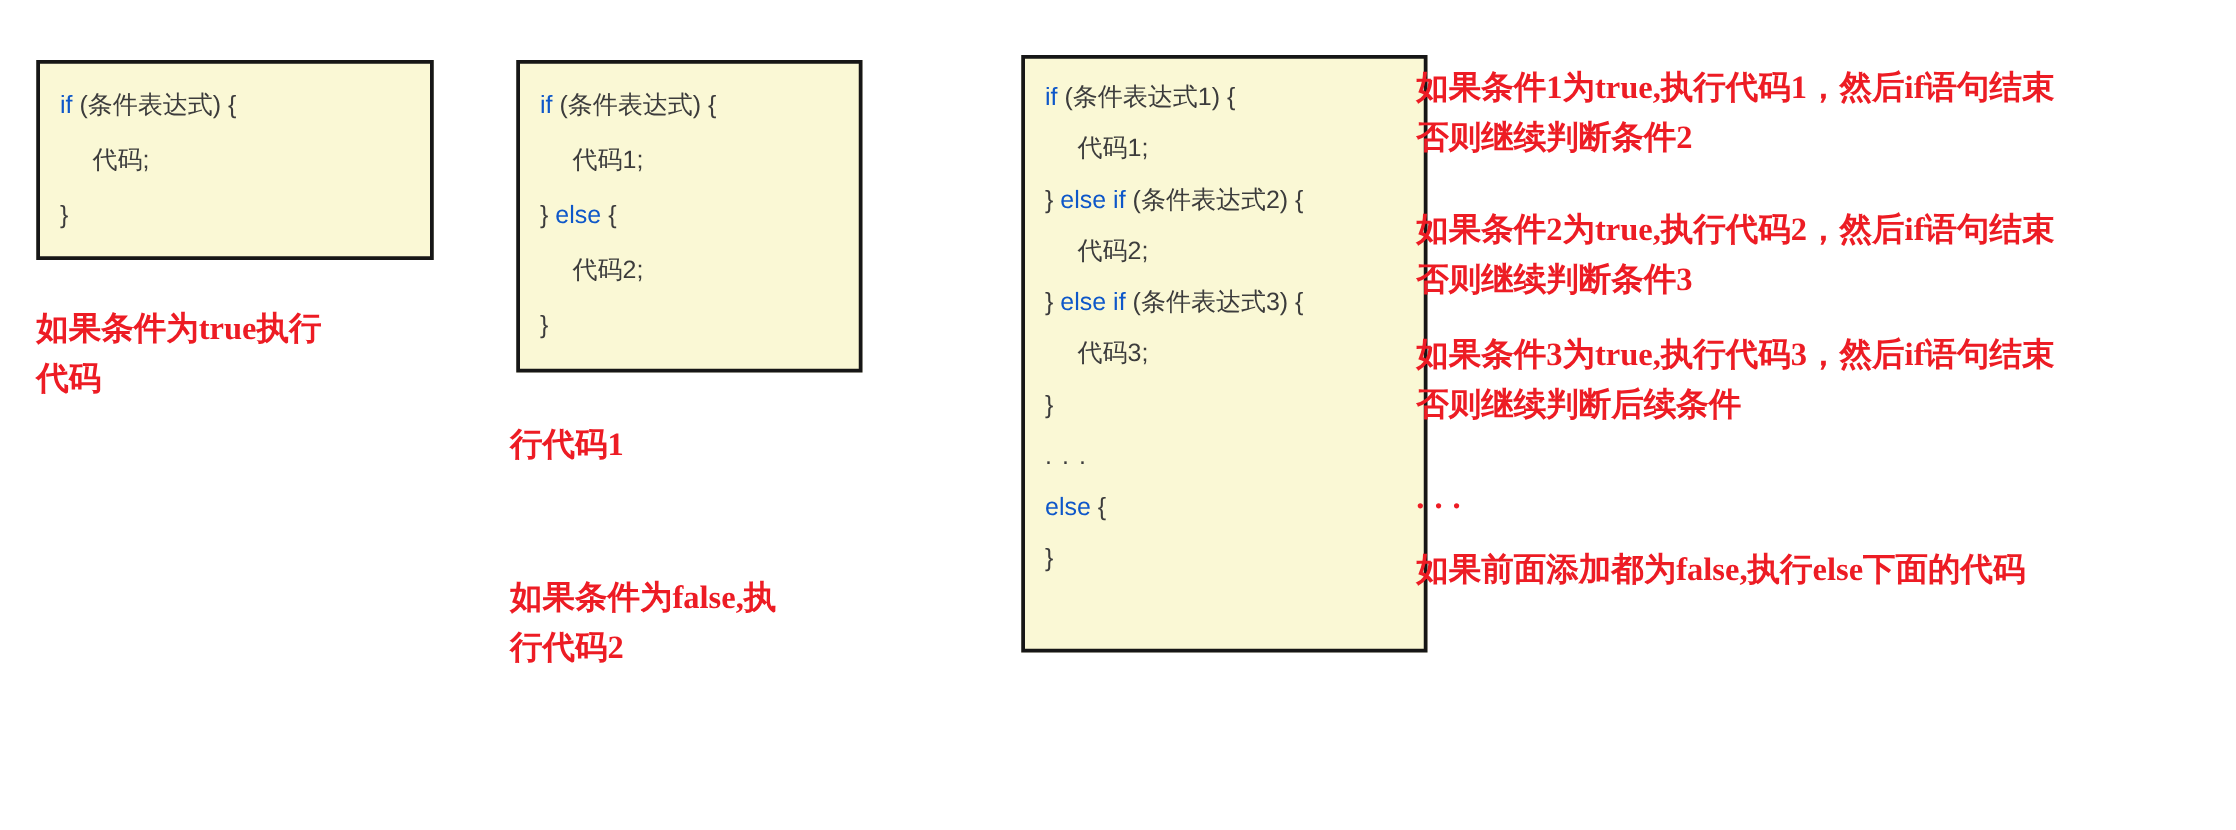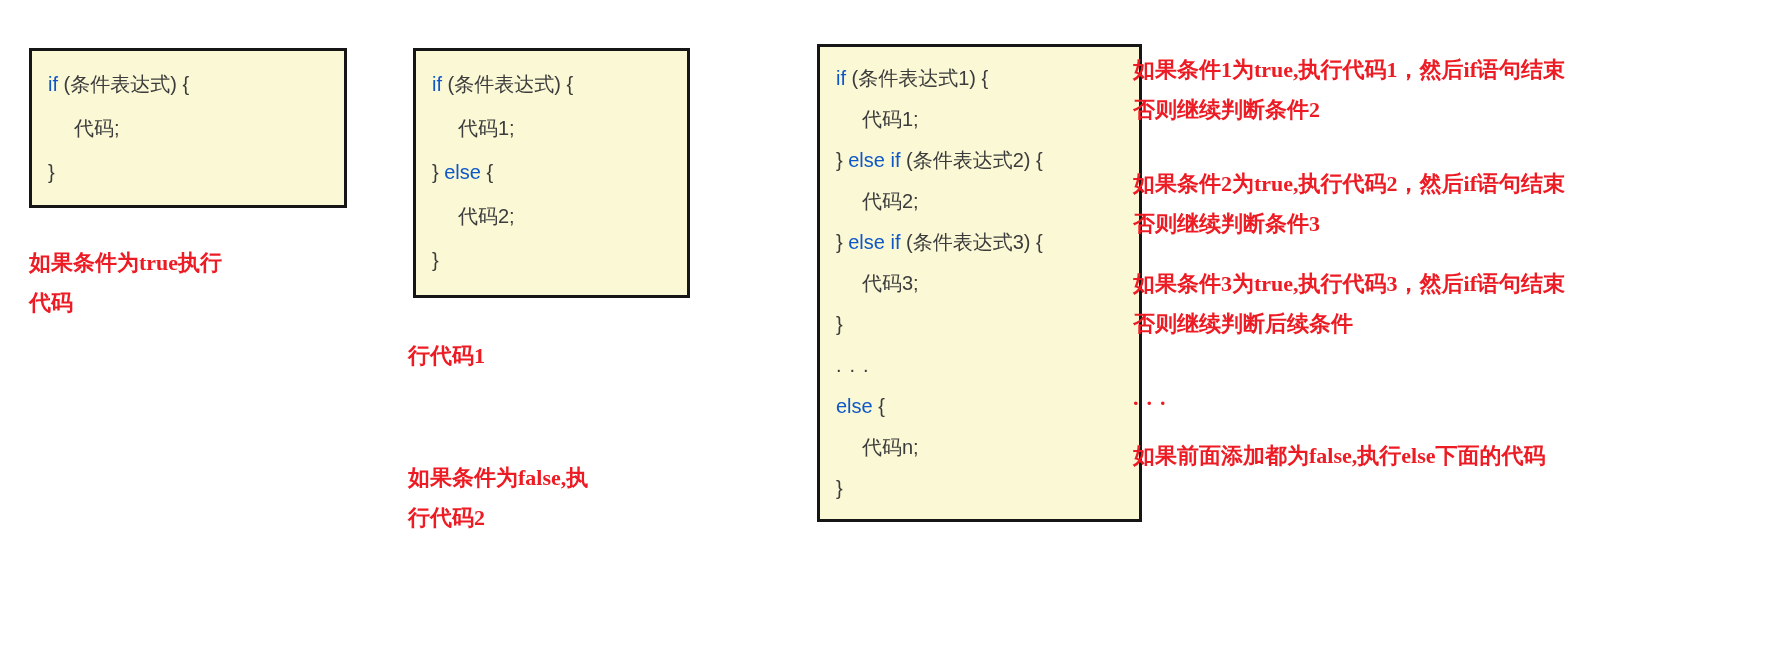--- a/index.html
+++ b/index.html
@@ -27,21 +27,21 @@
     color:var(--code-color,#3C3C3C);
     white-space:pre;
   }
   .code-line.indent{padding-left:26px;}
   .kw{color:var(--kw-color,#0E57C9);}
   .annotation{
     position:absolute;
     color:var(--ann-color,#ED1C24);
     font-family:"Liberation Serif","DejaVu Serif",serif;
     font-weight:600;
-    font-size:22px;
+    font-size:26px;
     line-height:40px;
     white-space:pre;
   }
   .annotation-line{min-height:40px;}
   .dots{letter-spacing:8px;}
 </style>
 </head>
 <body>
 
 <div id="canvas" style="--box-bg: #FAF8D5; --box-border: #161616; --kw-color: #0E57C9; --code-color: #3C3C3C; --ann-color: #ED1C24; background: rgb(255, 255, 255);">
@@ -60,21 +60,20 @@
     <div class="code-box" style="left: 787px; top: 44px; width: 325px; height: 478px; margin-left: 30px; --lh: 41px;">
       <div class="code-line"><span class="kw">if</span><span class="plain"> (条件表达式1) {</span></div>
       <div class="code-line indent"><span class="plain">代码1;</span></div>
       <div class="code-line"><span class="plain">} </span><span class="kw">else if</span><span class="plain"> (条件表达式2) {</span></div>
       <div class="code-line indent"><span class="plain">代码2;</span></div>
       <div class="code-line"><span class="plain">} </span><span class="kw">else if</span><span class="plain"> (条件表达式3) {</span></div>
       <div class="code-line indent"><span class="plain">代码3;</span></div>
       <div class="code-line"><span class="plain">}</span></div>
       <div class="code-line"><span class="plain dots">...</span></div>
       <div class="code-line"><span class="kw">else</span><span class="plain"> {</span></div>
-      <div class="code-line indent"><span class="plain">代码n;</span></div>
       <div class="code-line"><span class="plain">}</span></div>
     </div>
     <div class="annotation" style="left: 29px; top: 243px;"><div class="annotation-line">如果条件为true执行</div><div class="annotation-line">代码</div></div>
     <div class="annotation" style="left: 408px; top: 336px;"><div class="annotation-line">行代码1</div></div>
     <div class="annotation" style="left: 408px; top: 458px;"><div class="annotation-line">如果条件为false,执</div><div class="annotation-line">行代码2</div></div>
     <div class="annotation" style="left: 1133px; top: 50px;"><div class="annotation-line">如果条件1为true,执行代码1，然后if语句结束</div><div class="annotation-line">否则继续判断条件2</div></div>
     <div class="annotation" style="left: 1133px; top: 164px;"><div class="annotation-line">如果条件2为true,执行代码2，然后if语句结束</div><div class="annotation-line">否则继续判断条件3</div></div>
     <div class="annotation" style="left: 1133px; top: 264px;"><div class="annotation-line">如果条件3为true,执行代码3，然后if语句结束</div><div class="annotation-line">否则继续判断后续条件</div></div>
     <div class="annotation" style="left: 1133px; top: 378px;"><div class="annotation-line dots">...</div></div>
     <div class="annotation" style="left: 1133px; top: 436px;"><div class="annotation-line">如果前面添加都为false,执行else下面的代码</div></div>

